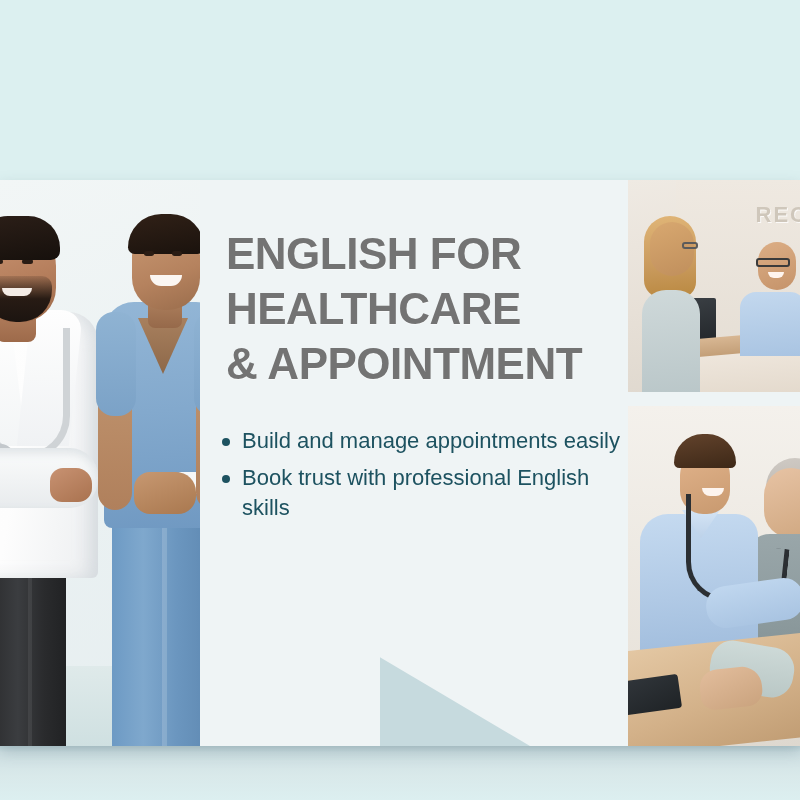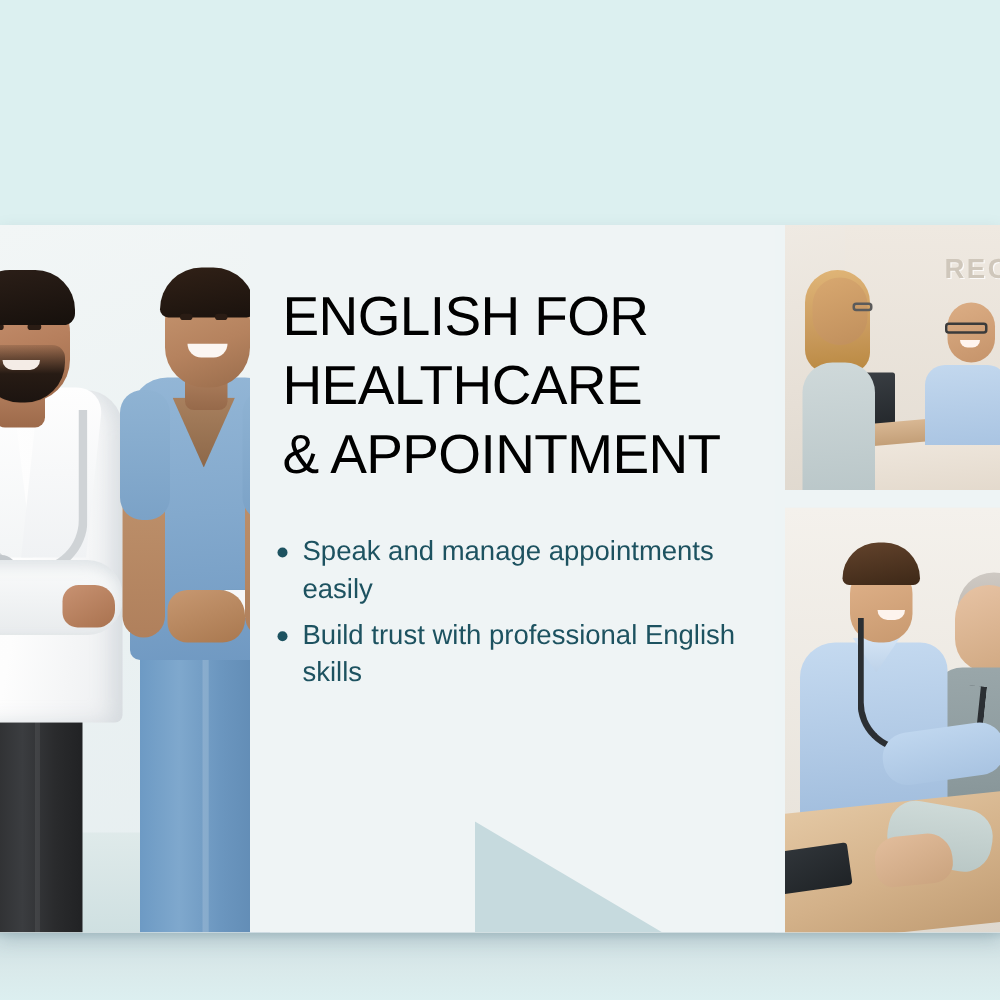--- a/index.html
+++ b/index.html
@@ -239,22 +239,22 @@
     position: absolute;
     left: 200px; top: 0;
     width: 420px; height: 566px;
     background: #eff4f5;
   }
 
   .title {
     position: absolute;
     left: 26px; top: 46px;
     width: 396px;
-    color: #000000;
-    font-weight: 400;
+    color: #737373;
+    font-weight: 700;
     font-size: 44px;
     line-height: 55px;
     letter-spacing: -0.5px;
     text-transform: uppercase;
     text-shadow: 0 1px 1px rgba(255,255,255,.55);
   }
   .title-line { display: block; white-space: nowrap; }
 
   .bullets {
     position: absolute;
@@ -516,22 +516,22 @@
 
       <div class="wedge"></div>
 
       <h1 class="title">
         <span class="title-line">ENGLISH FOR</span>
         <span class="title-line">HEALTHCARE</span>
         <span class="title-line">&amp; APPOINTMENT</span>
       </h1>
 
       <ul class="bullets">
-        <li class="bullet">Speak and manage appointments easily</li>
-        <li class="bullet">Build trust with professional English skills</li>
+        <li class="bullet">Build and manage appointments easily</li>
+        <li class="bullet">Book trust with professional English skills</li>
       </ul>
     </div>
 
     <div class="right-col">
 
       <div class="photo-top">
         <div class="rec-wall"></div>
         <div class="rec-sign">REC</div>
         <div class="rec-monitor"></div>
         <div class="rec-desk-front"></div>

